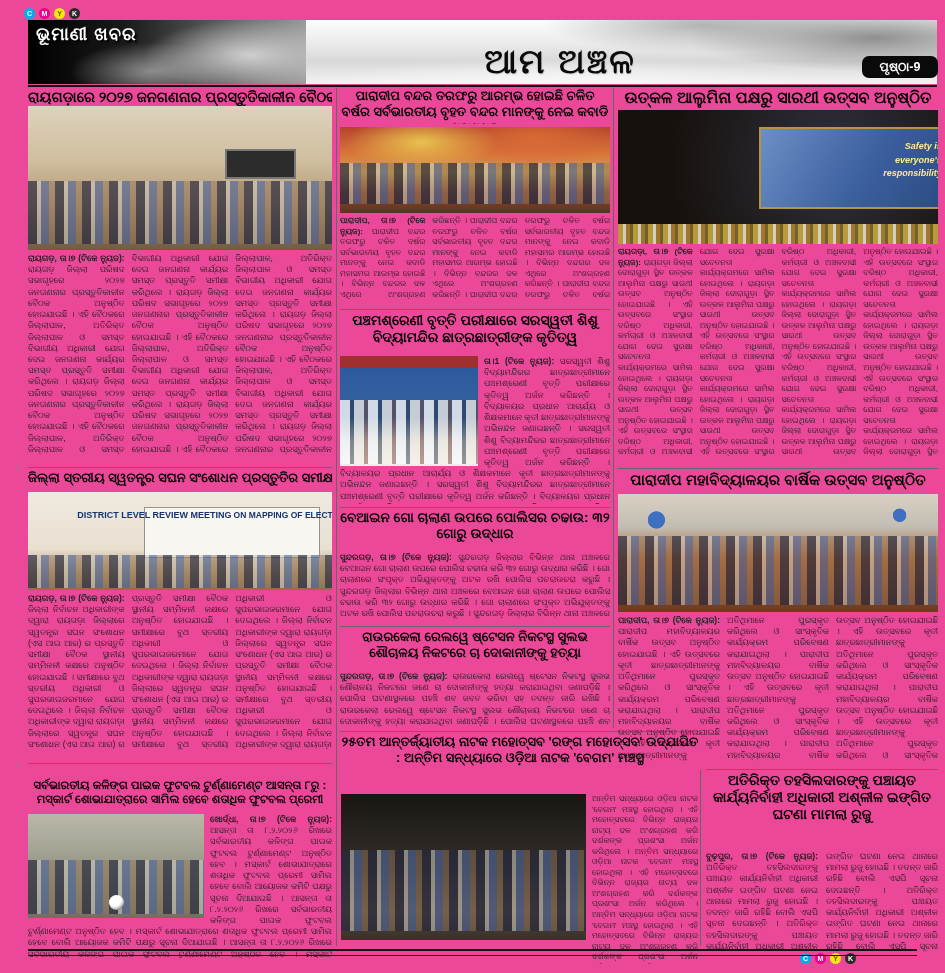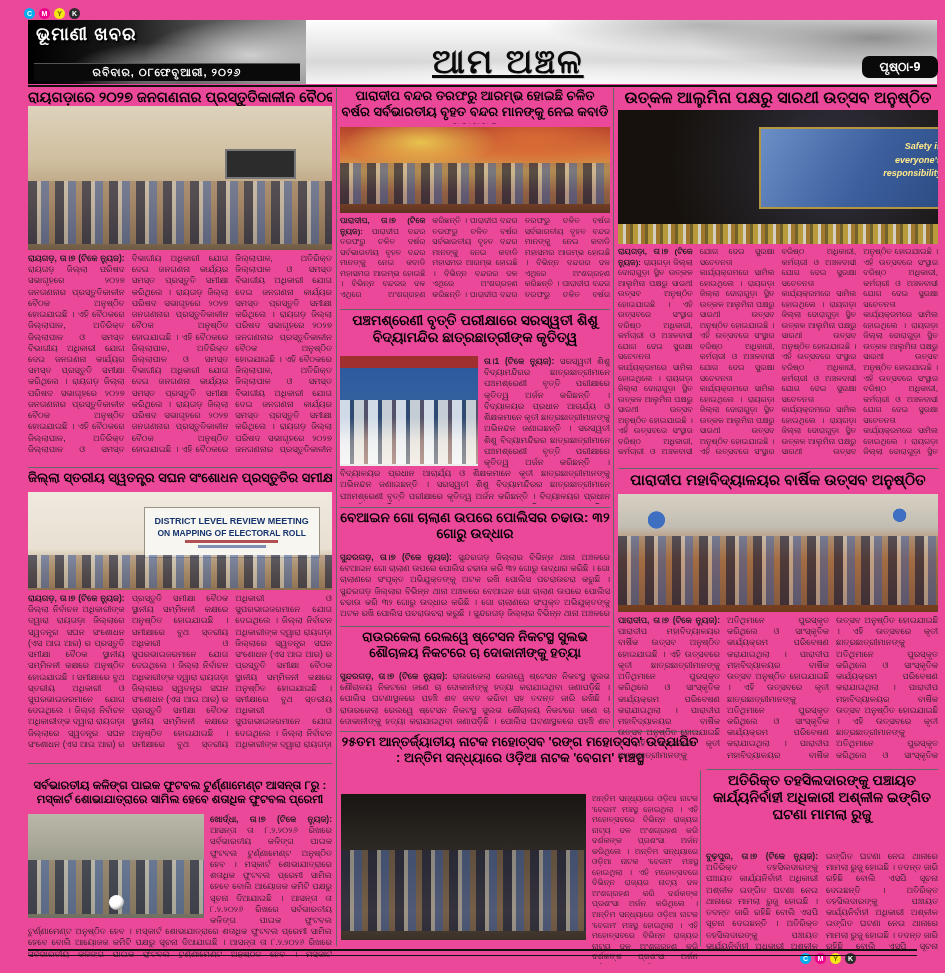--- a/index.html
+++ b/index.html
@@ -25,23 +25,23 @@
   #mast-art{position:absolute;inset:0;
     background:
       radial-gradient(ellipse 55% 80% at 80% 55%, #cfcfcf, rgba(207,207,207,0) 70%),
       radial-gradient(ellipse 40% 60% at 45% 80%, #8d8d8d, rgba(141,141,141,0) 75%),
       linear-gradient(90deg,#000 0%,#1a1a1a 35%,#4a4a4a 60%,#9b9b9b 100%);}
   #brand{position:absolute;left:8px;top:4px;font-size:18px;font-weight:800;color:#fff;
     letter-spacing:1px;text-shadow:1px 1px 0 #000,2px 2px 2px #000;}
   #date-bar{position:absolute;left:6px;right:6px;bottom:3px;height:17px;background:#0a0a0a;
     color:#fff;font-size:11px;font-weight:700;display:flex;align-items:center;
     justify-content:center;letter-spacing:1px;border-top:1px solid #555;}
-  #section-title{position:absolute;left:432px;top:42px;width:280px;
+  #section-title{position:absolute;left:420px;top:42px;width:280px;text-align:center;
     font-size:34px;font-weight:800;color:#0a0a0a;letter-spacing:2px;
-    text-shadow:1px 1px 0 #cfcfcf;text-decoration:underline;}
+    text-shadow:1px 1px 0 #cfcfcf;}
   #page-badge{position:absolute;left:862px;top:56px;width:76px;height:22px;background:#0a0a0a;
     border-radius:7px;color:#fff;font-size:12.5px;font-weight:700;display:flex;
     align-items:center;justify-content:center;}
   #header-rule{position:absolute;left:28px;top:85px;width:909px;height:2px;background:#111;}
 
   
   .article{position:absolute;}
   .hl{font-weight:700;color:#000;text-align:center;line-height:1.22;overflow:hidden;}
   .hl1{white-space:nowrap;}
   .body{font-size:8.5px;line-height:1.32;text-align:justify;color:#1d1d1d;overflow:hidden;}
@@ -73,22 +73,22 @@
   #photo-alumina{background:radial-gradient(circle at 68% 38%, #31313f 0%, #16110c 72%);}
   #photo-alumina .screen{position:absolute;left:44%;top:13%;width:52%;height:58%;
     border:2px solid #b5953f;background:linear-gradient(120deg,#6c8fc7 0%,#3c5f9e 55%,#2a4a80 100%);padding-left:24px;}
   #photo-alumina .screen-text{position:absolute;right:5%;top:14%;text-align:right;
     font-size:9px;font-style:italic;font-weight:700;color:#ffe98a;line-height:1.5;}
   .garland{position:absolute;bottom:0;left:0;right:0;height:15%;opacity:.9;
     background:repeating-linear-gradient(90deg,#caa93f 0 5px,#e7e3d2 5px 8px,#b0812f 8px 12px,#7a6a2e 12px 15px);}
   #photo-students{background:linear-gradient(180deg,#a03030 0%,#a03030 11%,#2d5a9e 11%,#35649f 56%,#c8cdd4 78%,#efefed 100%);}
   #photo-district{background:linear-gradient(180deg,#efe9df 0%,#e8e0d1 58%,#b59a72 82%,#8a6f4e 100%);}
   #photo-district .banner{position:absolute;left:38%;top:15%;width:56%;height:46%;
-    background:#f8f6f0;border:1px solid #9a9384;display:flex;flex-direction:column;
-    align-items:center;justify-content:center;gap:2px;padding:2px;}
+    background:#f8f6f0;border:1px solid #9a9384;display:flex;
+    align-items:flex-start;justify-content:center;gap:2px;padding:2px;}
   #photo-district .b1{color:#16356e;font-weight:700;font-size:9px;white-space:nowrap;}
   #photo-district .b2{color:#16356e;font-weight:700;font-size:8.5px;white-space:nowrap;}
   #photo-district .bar{width:55%;height:3px;background:#b05050;}
   #photo-district .bar2{width:40%;height:3px;background:#8090b5;}
   #photo-college{background:
       radial-gradient(circle 9px at 12% 22%, #3f6fc0 92%, rgba(0,0,0,0) 100%),
       radial-gradient(circle 7px at 88% 18%, #3f6fc0 92%, rgba(0,0,0,0) 100%),
       linear-gradient(180deg,#d8d0c2 0%,#c2bdb2 28%,#b0642f 55%,#8c4a26 80%,#6e3a1e 100%);}
   #photo-drama{background:linear-gradient(180deg,#191613 0%,#342f29 52%,#57493a 80%,#393028 100%);}
   #photo-football{background:linear-gradient(180deg,#bab7a9 0%,#a3a394 36%,#8b8d7c 62%,#6f705f 100%);}
@@ -110,21 +110,20 @@
     <span class="dot c">C</span>
     <span class="dot m">M</span>
     <span class="dot y">Y</span>
     <span class="dot k">K</span>
   </div>
 
   <div id="header-art"></div>
   <div id="masthead">
     <div id="mast-art"></div>
     <div id="brand">ଭୂମାଣୀ ଖବର</div>
-    <div id="date-bar">ରବିବାର, ୦୮ଫେବୃଆରୀ, ୨୦୨୬</div>
   </div>
   <div id="section-title">ଆମ ଅଞ୍ଚଳ</div>
   <div id="page-badge">ପୃଷ୍ଠା-9</div>
   <div id="header-rule"></div>
 
   <div class="vrule" style="left:336px;top:88px;height:858px;"></div>
   <div class="vrule" style="left:613px;top:88px;height:640px;"></div>
   <div class="vrule" style="left:700px;top:770px;height:176px;"></div>
 
   <div class="article" style="left:28px;top:89px;width:304px;">

